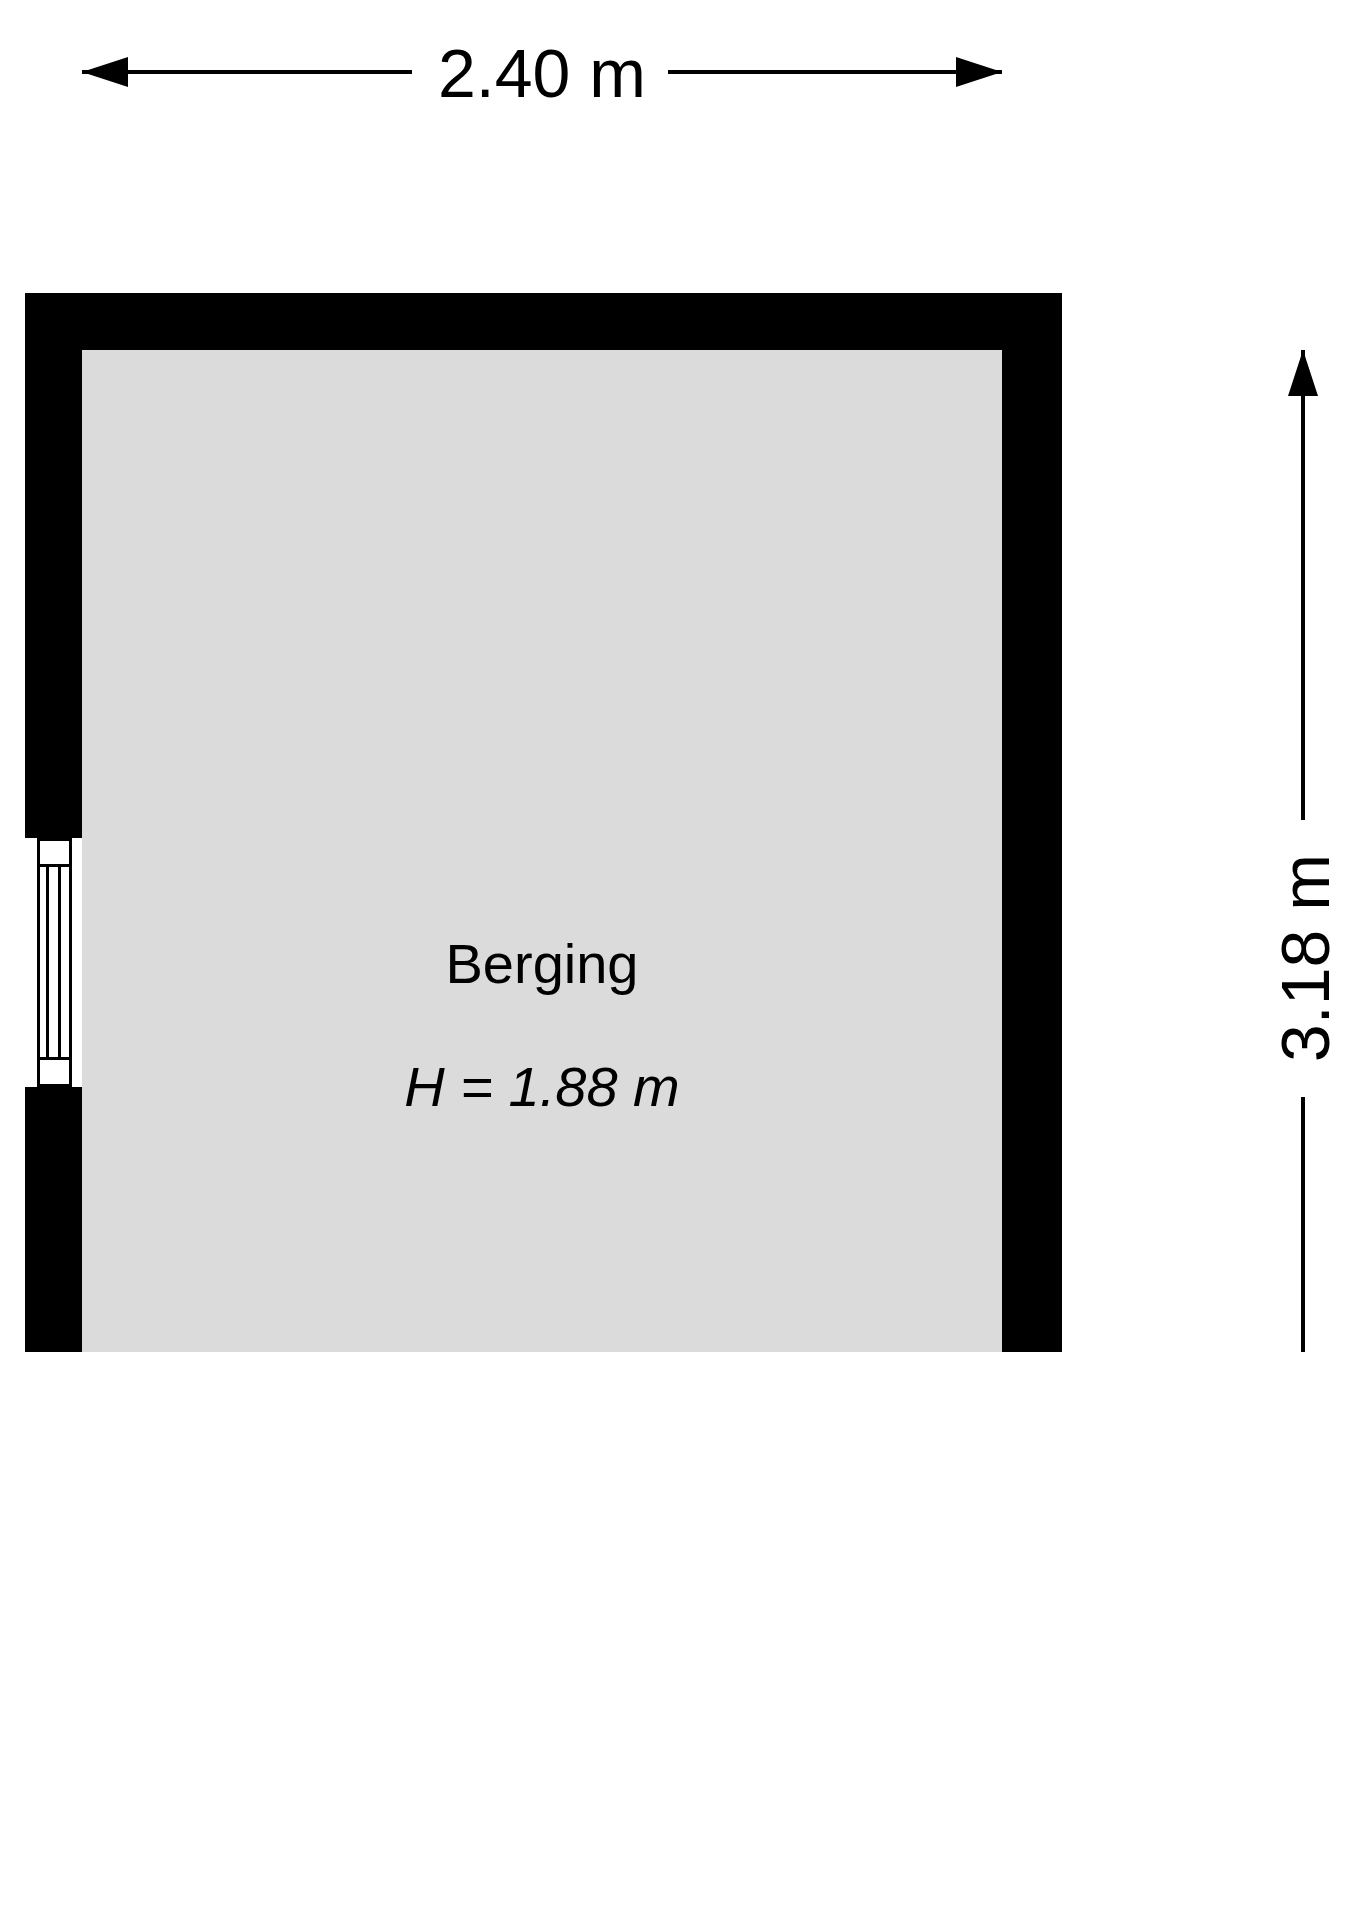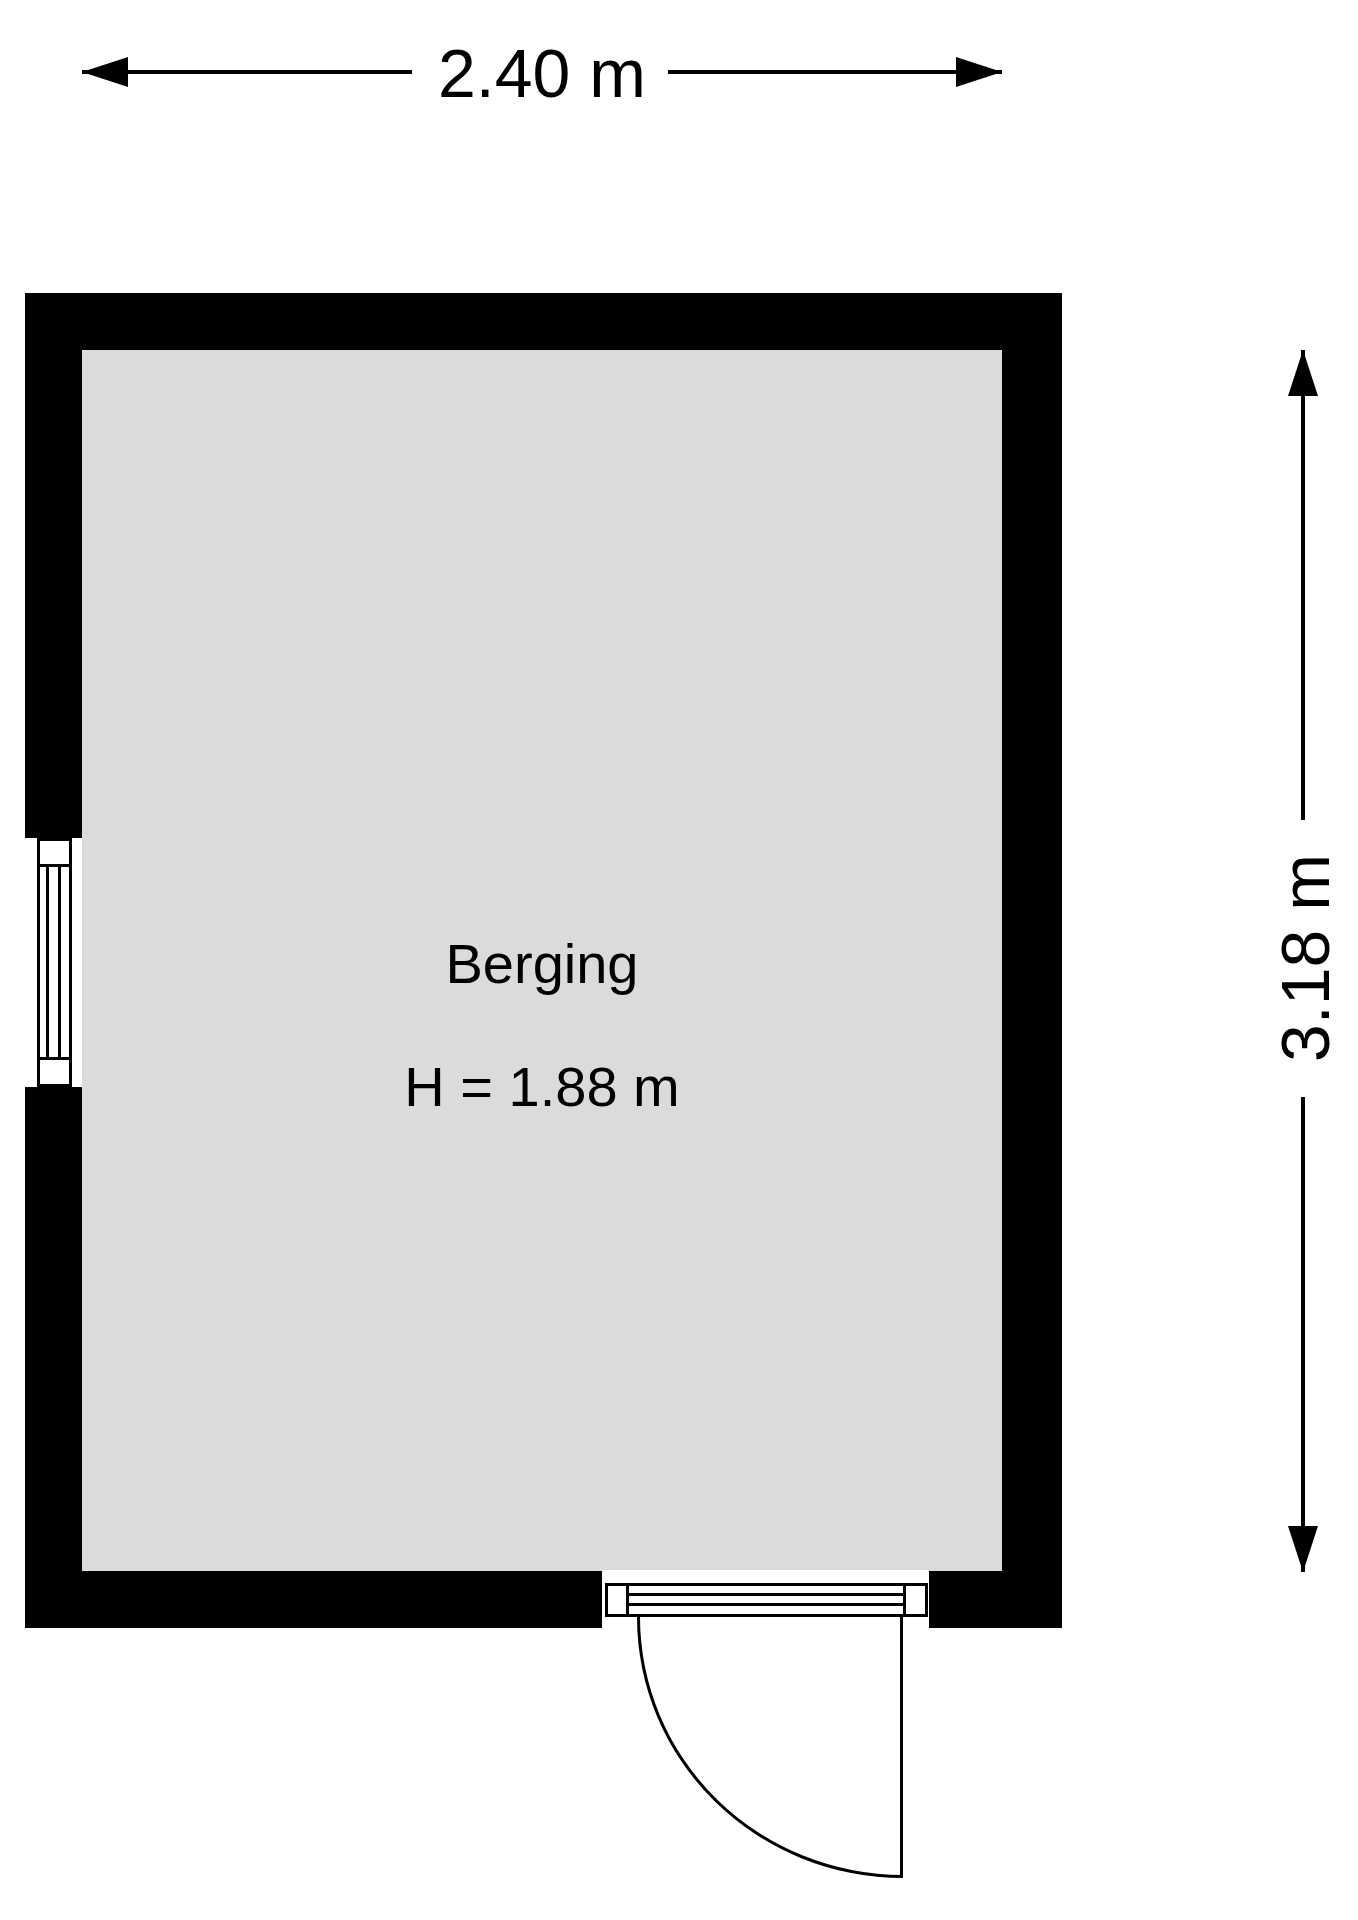--- a/index.html
+++ b/index.html
@@ -4,21 +4,21 @@
 <style>
   :root{
     --wall:#000000;
     --floor:#dbdbdb;
     --line:#000000;
     --background:#ffffff;
   }
   html,body{margin:0;padding:0;background:var(--background);}
   .canvas{
     position:relative;
-    width:1358px;height:1920px;
+    width:1358px;height:1352px;
     background:var(--background);
     font-family:"Liberation Sans", sans-serif;
     overflow:hidden;
   }
   
   .seg{position:absolute;background:var(--line);}
   .head{position:absolute;width:0;height:0;border-style:solid;}
   .head-left  {border-width:15px 46px 15px 0;border-color:transparent var(--line) transparent transparent;}
   .head-right {border-width:15px 0 15px 46px;border-color:transparent transparent transparent var(--line);}
   .head-up    {border-width:0 15px 46px 15px;border-color:transparent transparent var(--line) transparent;}
@@ -94,16 +94,16 @@
       <div class="line" style="left:629px;top:1593px;width:274px;height:3px;"></div>
       <div class="line" style="left:629px;top:1603px;width:274px;height:3px;"></div>
       <div class="line" style="left:629px;top:1614px;width:274px;height:3px;"></div>
 
       <div class="line" style="left:900px;top:1616px;width:3px;height:262px;"></div>
 
       <div class="door-arc" style="left:637px;top:1617px;width:266px;height:261px;"></div>
     </div>
 
     <div class="room-label" style="left:542px;top:964px;">Berging</div>
-    <div class="room-label" style="left:542px;top:1087px;">H = 1.88 m</div>
+    <div class="room-label" style="left:542px;top:1087px;font-style:italic;">H = 1.88 m</div>
   </div>
 
 </div>
 
 </body></html>

